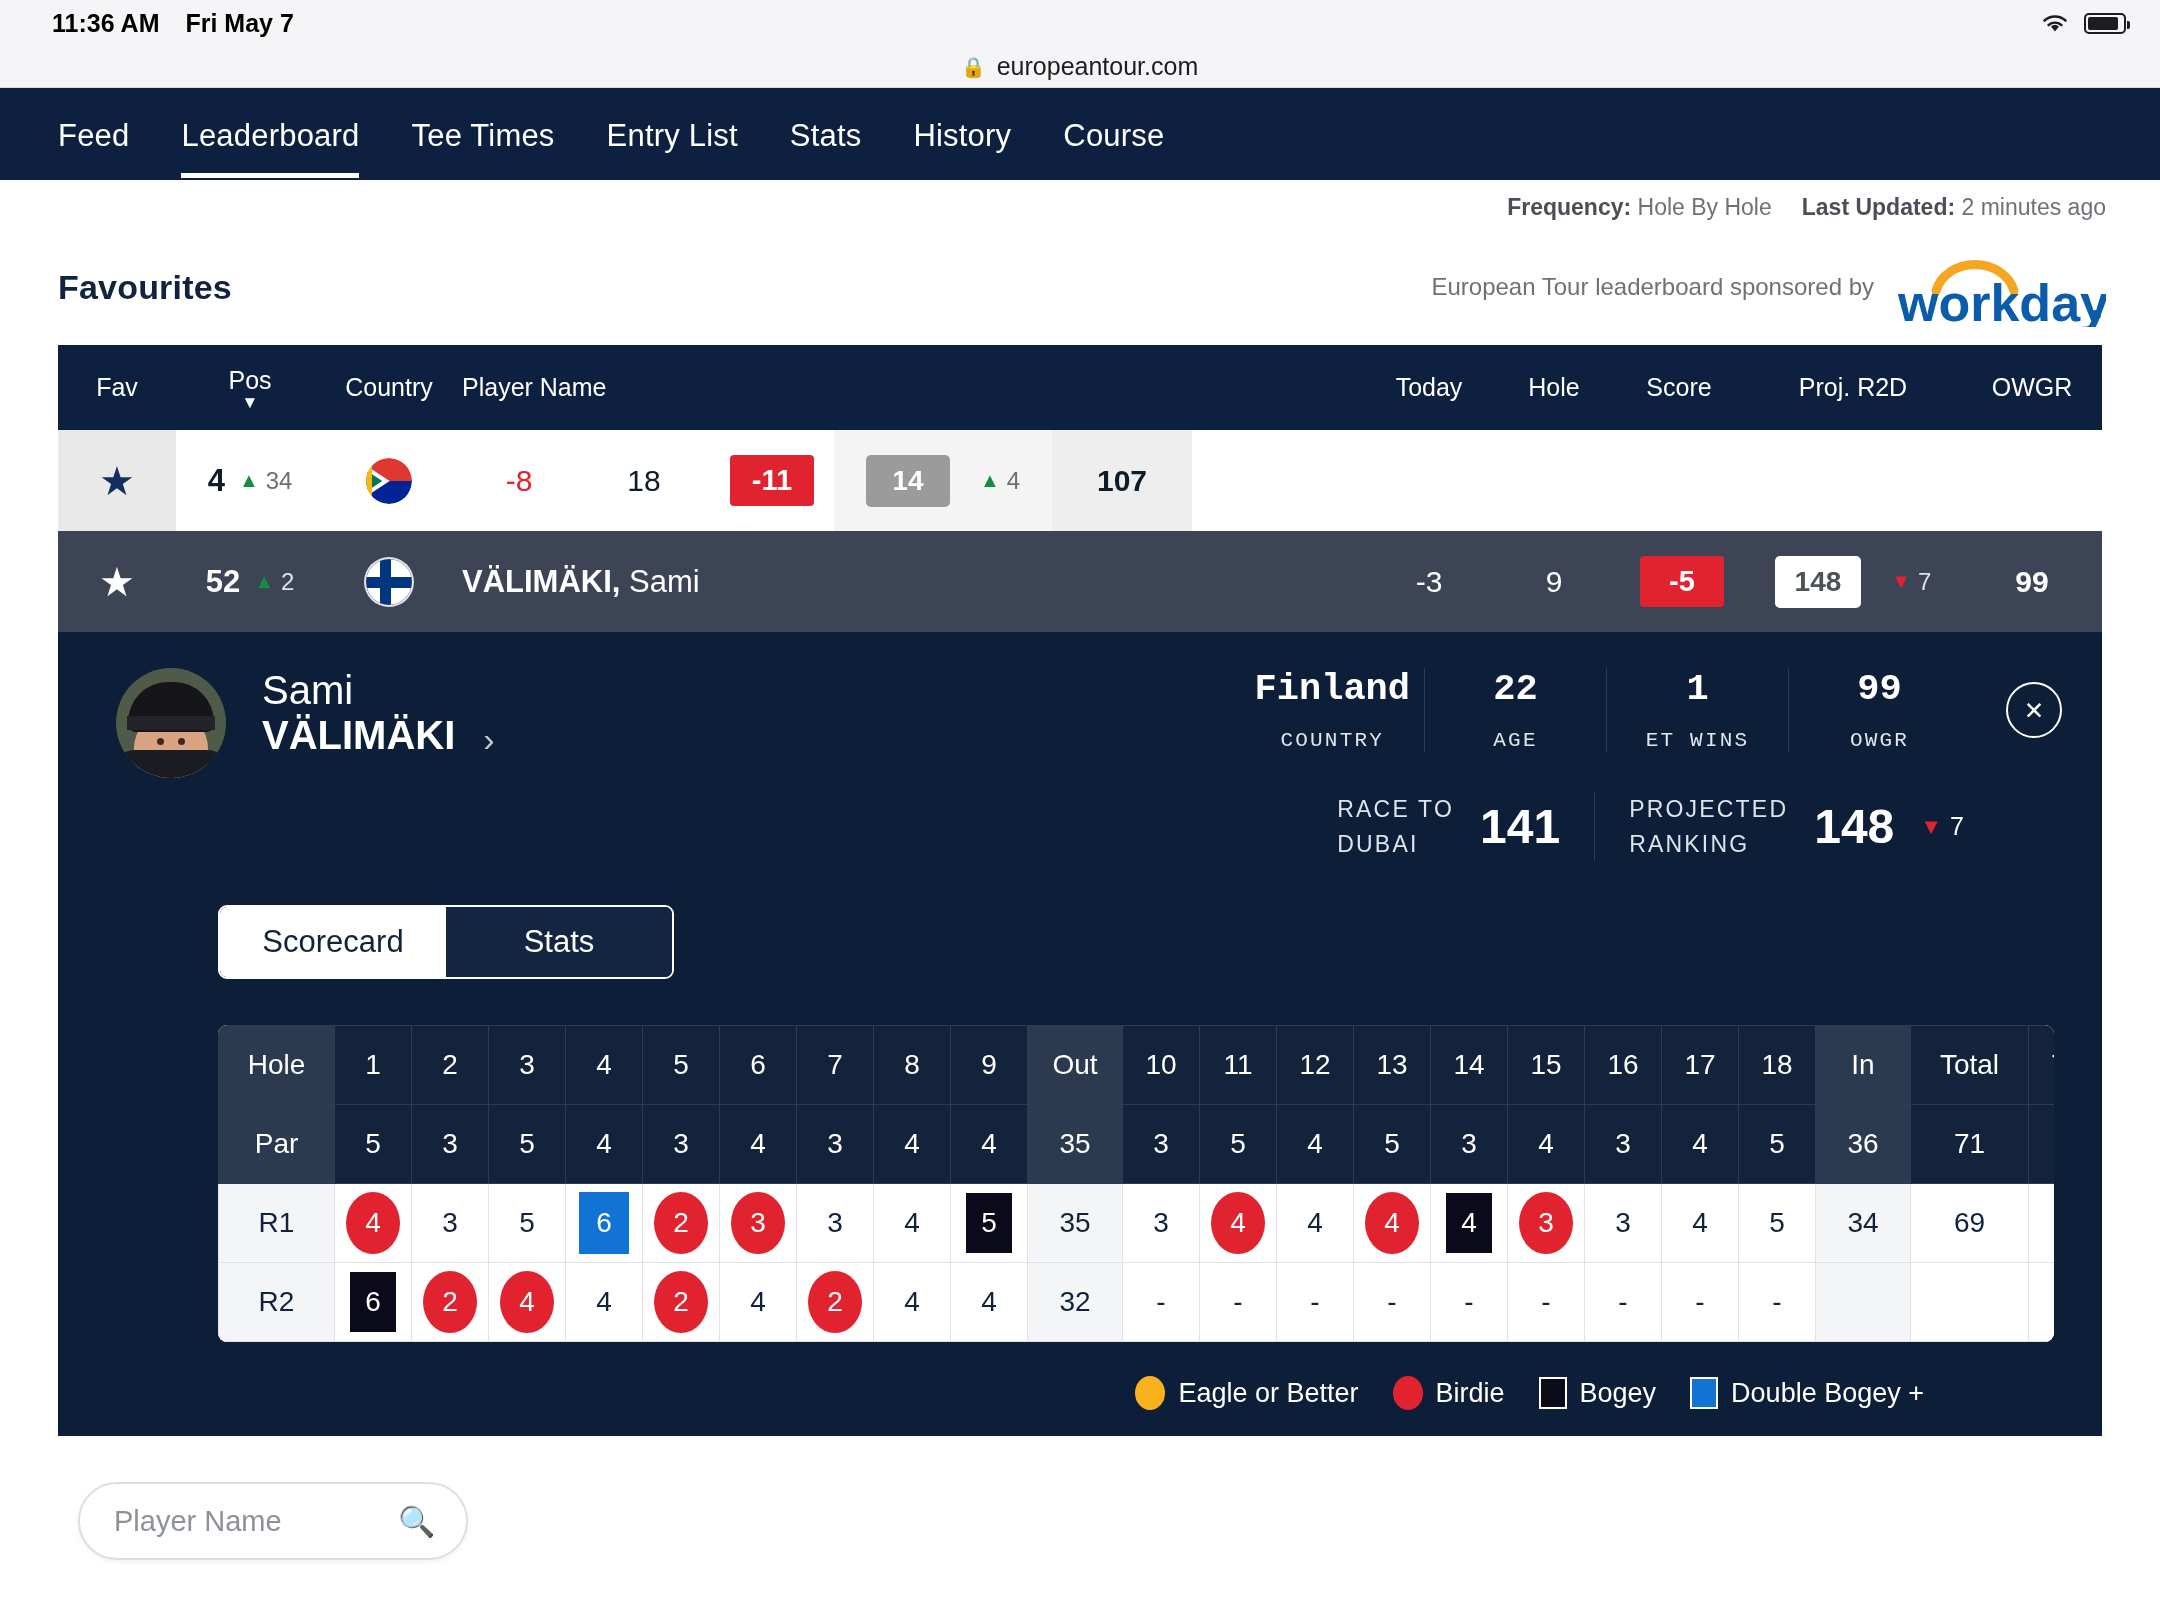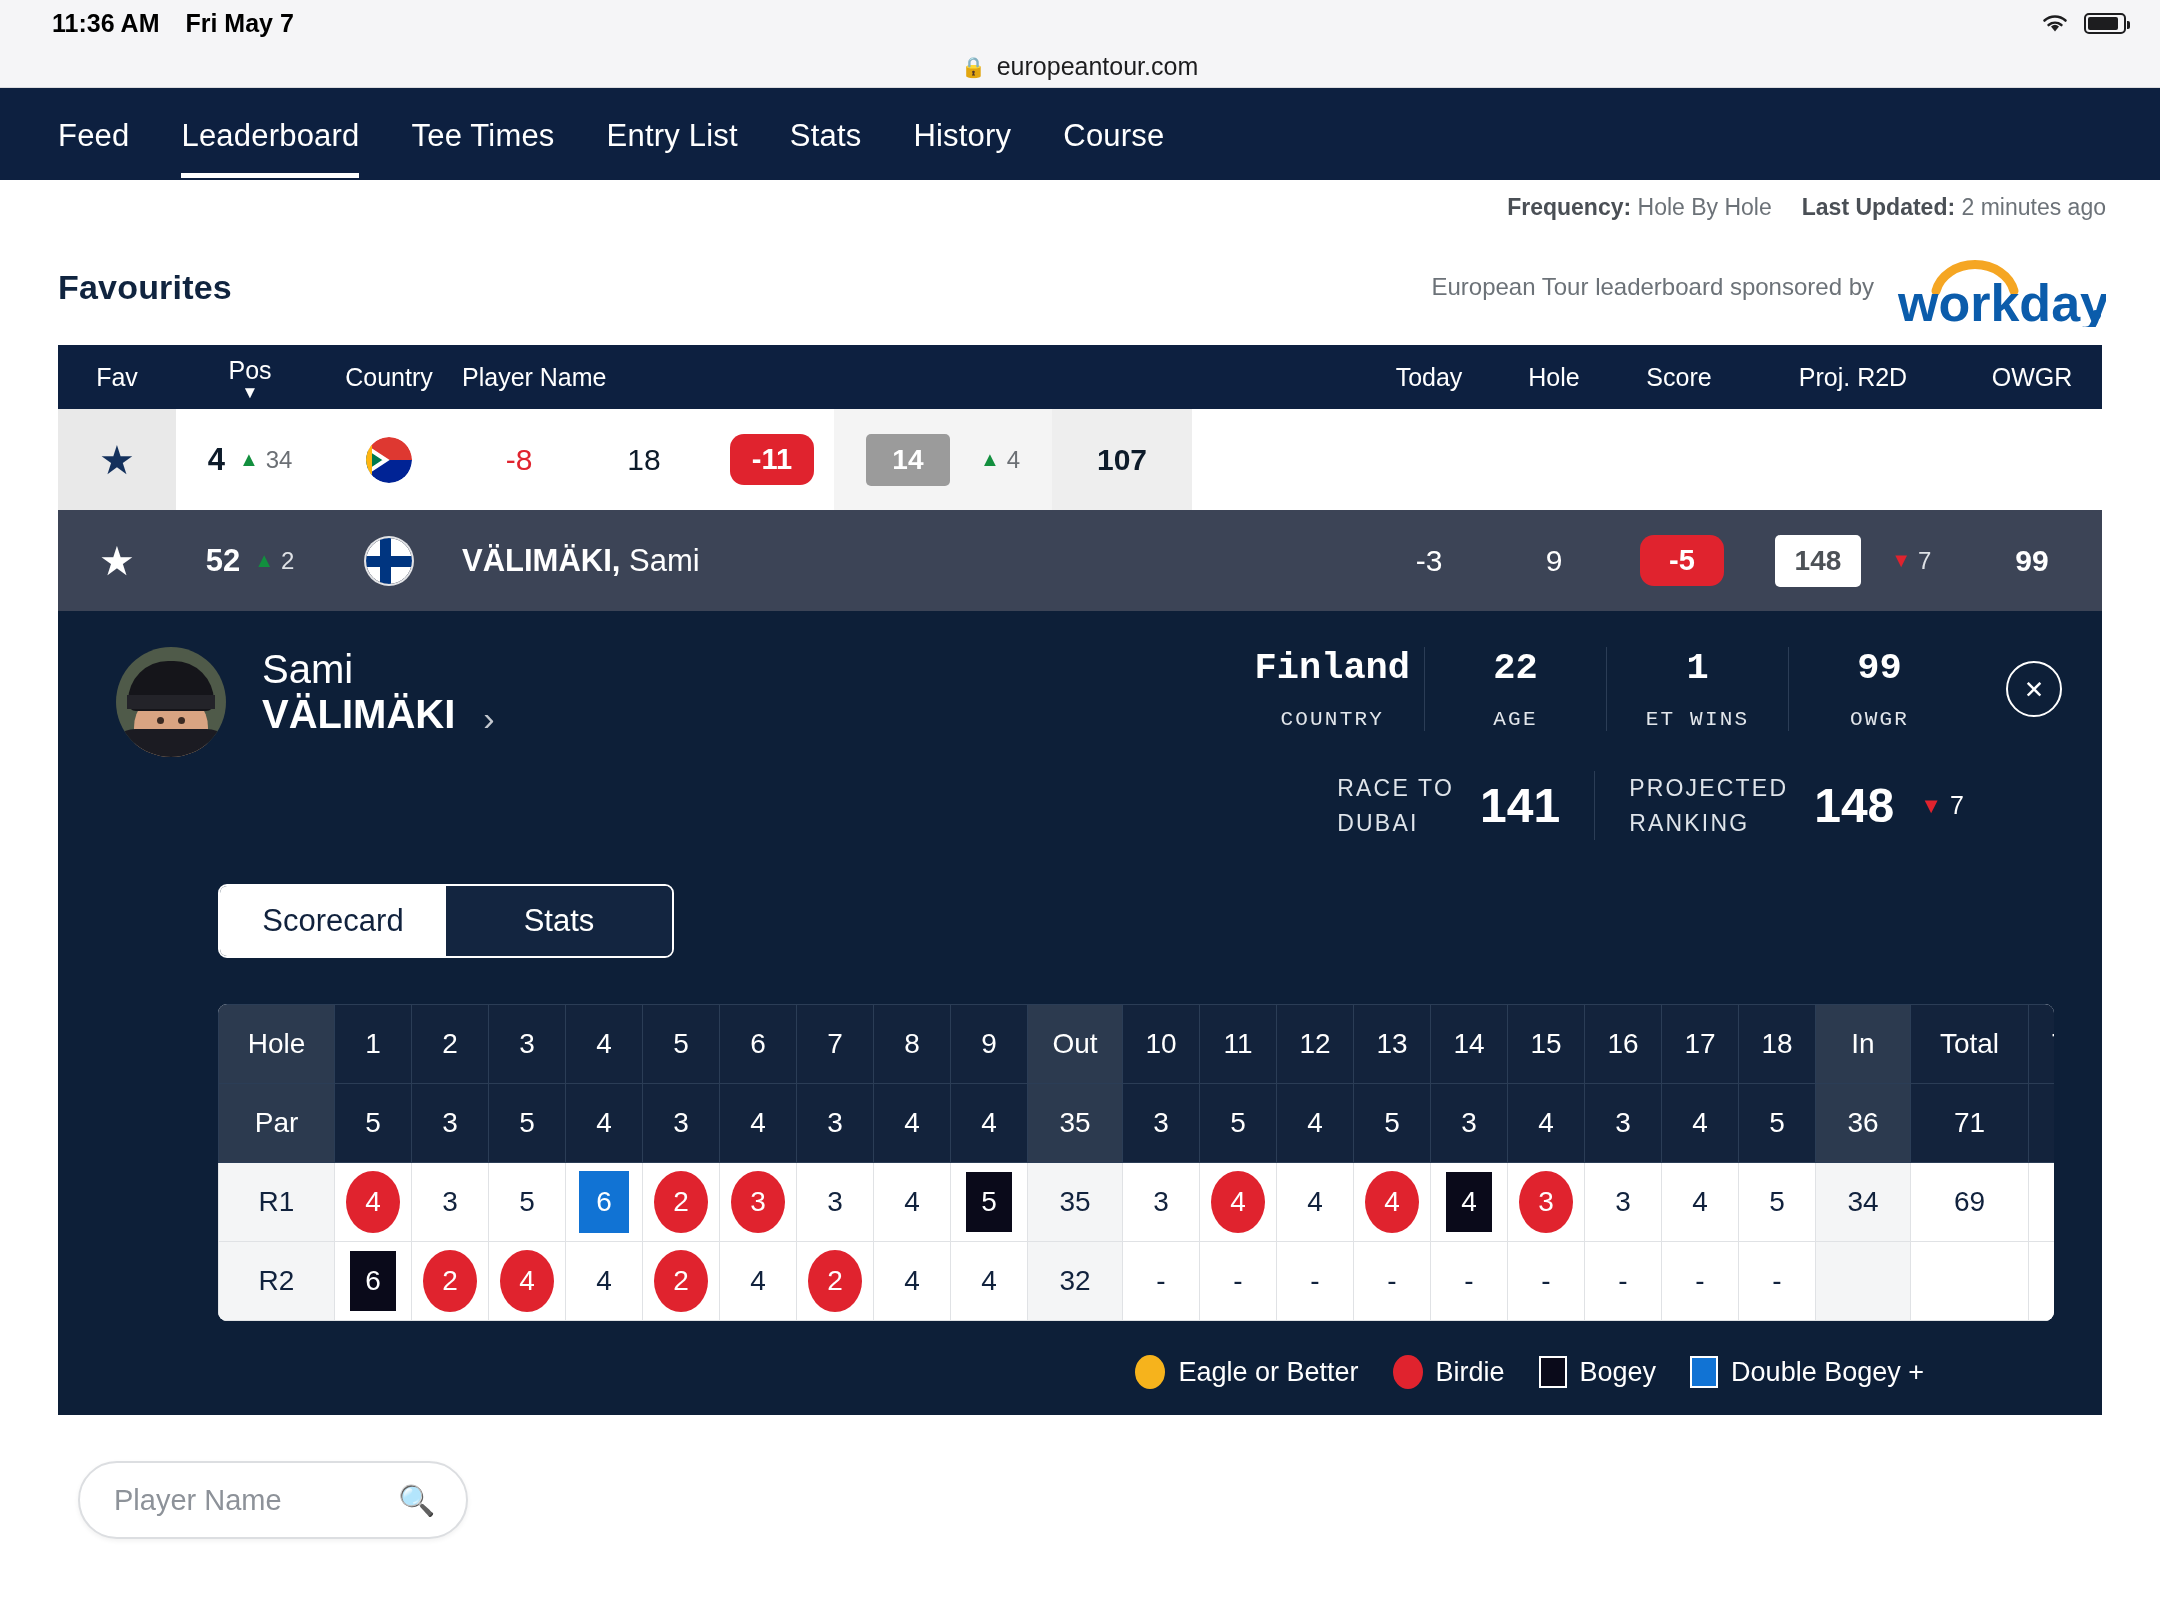--- a/index.html
+++ b/index.html
@@ -62,21 +62,21 @@
   }
   .fav-title{ font-size:34px; font-weight:700; color:#10243f; letter-spacing:.2px;}
   .sponsor{ display:flex; align-items:center; gap:22px; }
   .sponsor-txt{ font-size:24px; color:#6c7278; }
   .wd-logo{ display:flex; align-items:flex-end; }
 
   
   .board{ margin:0 58px; }
   .thead{
     background:#0d2040; color:#fff; display:flex; align-items:center;
-    height:64px; font-size:25px;
+    height:85px; font-size:25px;
   }
   .row{ display:flex; align-items:center; height:101px; font-size:30px; }
   .row.light{ background:#fff; color:#0d1b2a; }
   .row.dark{ background:#3c4456; color:#fff; }
 
   .c-fav{ width:118px; display:flex; align-items:center; justify-content:center; }
   .c-pos{ width:148px; display:flex; align-items:center; justify-content:center; gap:14px;}
   .c-country{ width:130px; display:flex; align-items:center; justify-content:center; }
   .c-name{ flex:1; padding-left:8px; }
   .c-today{ width:130px; text-align:center; }
@@ -107,21 +107,21 @@
   .row.dark .mv{ color:#dfe2e6; }
 
   .flag{ width:46px;height:46px;border-radius:50%;overflow:hidden;position:relative;
          box-shadow:0 0 0 2px rgba(255,255,255,.85); }
   .pname b{ font-weight:700; }
   .pname{ font-size:31px; }
 
   .today-neg{ color:#e0232e; }
   .score-pill{
     background:#e0232e; color:#fff; font-weight:700; font-size:29px;
-    padding:9px 22px; border-radius:14px; min-width:84px; text-align:center;margin-left:6px;
+    padding:9px 22px; border-radius:4px; min-width:84px; text-align:center;margin-left:6px;
   }
   .r2d-pill{
     font-weight:700; font-size:28px; padding:10px 20px; border-radius:5px;
     min-width:84px; text-align:center;
   }
   .r2d-pill.grey{ background:#9b9b9b; color:#fff; }
   .r2d-pill.white{ background:#fff; color:#4d5257; }
   .owgr-num{ font-weight:600; }
 
   

